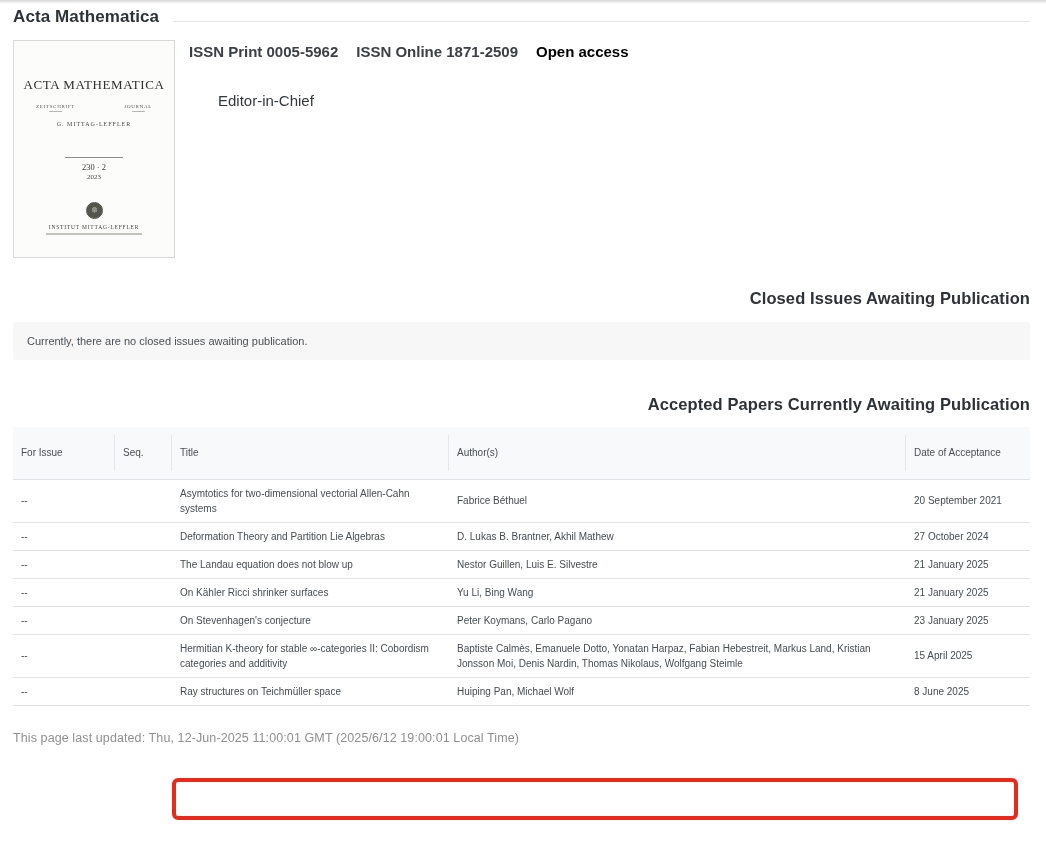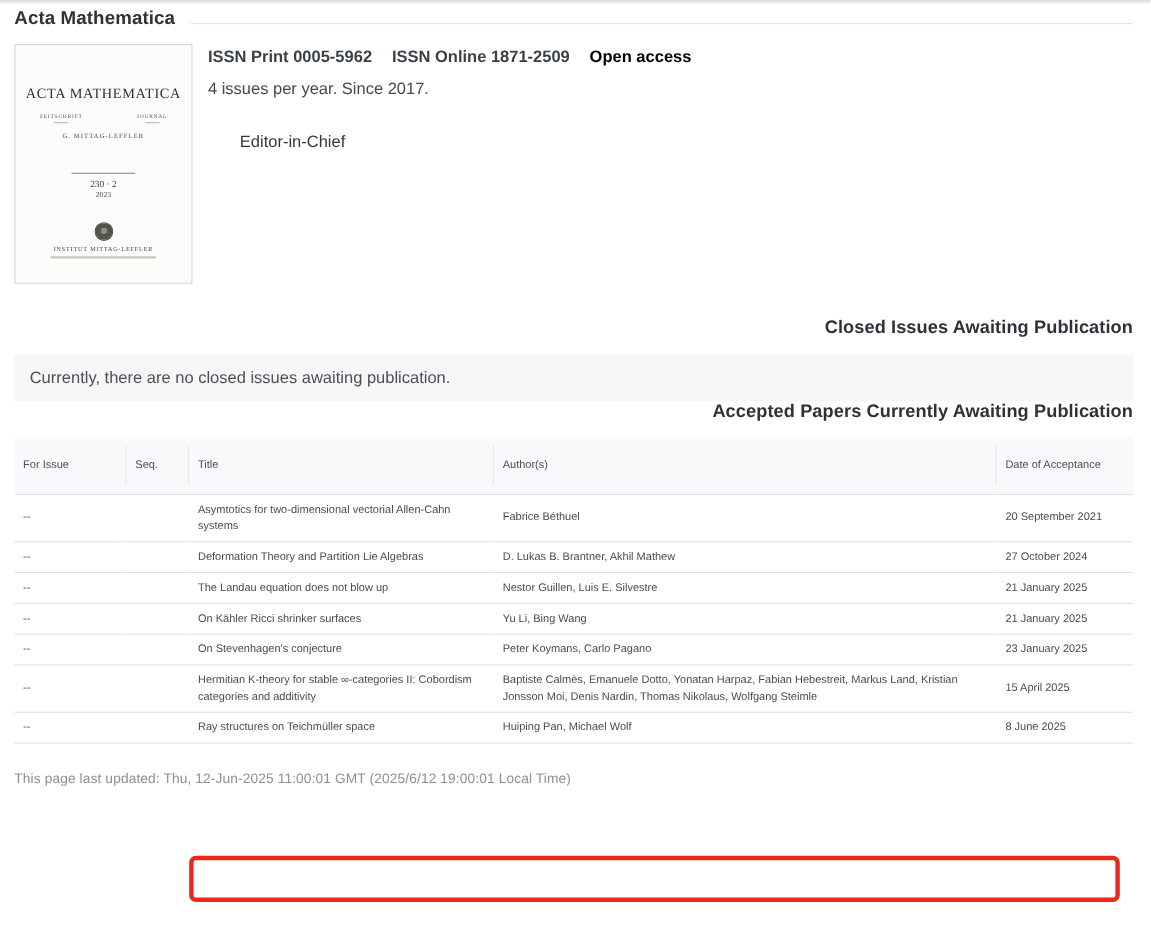--- a/index.html
+++ b/index.html
@@ -56,26 +56,26 @@
   .open-access { font-weight: 700; }
   .frequency { margin-top: 7px; color: #43494f; }
   .eic-label { font-weight: 400; color: #33383e; margin-top: 27px; margin-left: 29px; }
   .eic-name { margin-top: 6px; color: #43494f; }
 
   
   h2.section-heading {
     font-size: 16.5px; font-weight: 700; color: #2d3238; letter-spacing: 0.1px; text-align: right;
   }
   .h2-closed { margin-top: 31px; }
-  .h2-accepted { }
+  .h2-accepted { margin-top: 35px; }
 
   
   .notice-box {
     margin-top: 14px; background: #f7f7f7; border-radius: 2px;
-    padding: 13px 14px; font-size: 15px; color: #4a5056;
+    padding: 13px 14px; font-size: 11px; color: #4a5056;
   }
 
   
   table.papers {
     width: 100%; border-collapse: collapse; margin-top: 13px;
     font-size: 10px; color: #464c52; table-layout: fixed;
   }
   col.c-issue { width: 102px; } col.c-seq { width: 57px; }
   col.c-title { width: 277px; } col.c-authors { width: 457px; }
   col.c-date { width: 124px; }
@@ -130,21 +130,20 @@
       <div class="cover-institute">INSTITUT MITTAG-LEFFLER</div>
       <div class="cover-institute-sub"></div>
     </div>
 
     <div class="journal-meta">
       <div class="issn-line">
         <span>ISSN Print 0005-5962</span>
         <span>ISSN Online 1871-2509</span>
         <span class="open-access" style="color: #000000; text-align: right;">Open access</span>
       </div>
-      <div class="frequency">4 issues per year. Since 2017.</div>
       <div class="eic-label">Editor-in-Chief</div>
     </div>
   </div>
 
   <h2 class="section-heading h2-closed">Closed Issues Awaiting Publication</h2>
   <div class="notice-box">Currently, there are no closed issues awaiting publication.</div>
 
   <h2 class="section-heading h2-accepted">Accepted Papers Currently Awaiting Publication</h2>
 
   <table class="papers">

